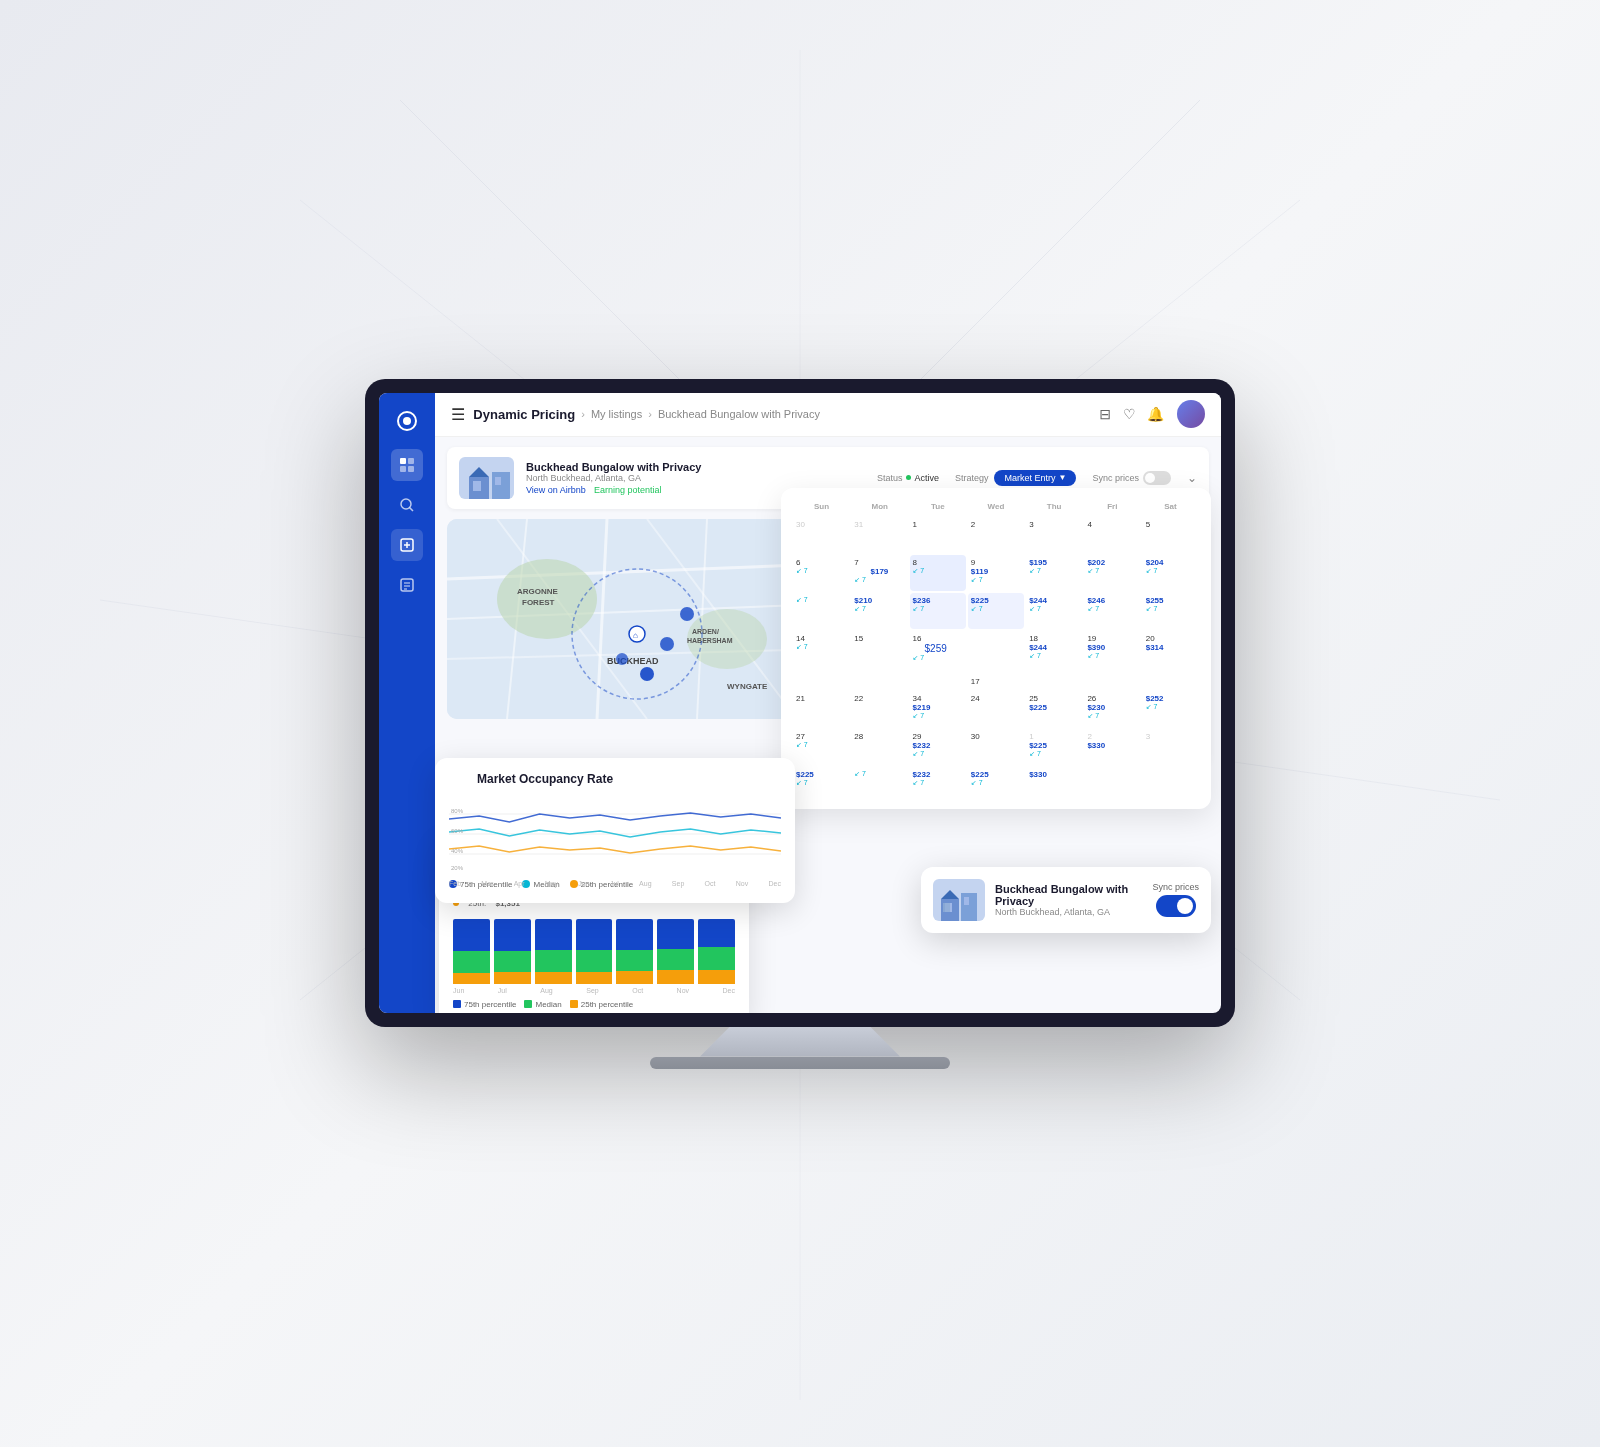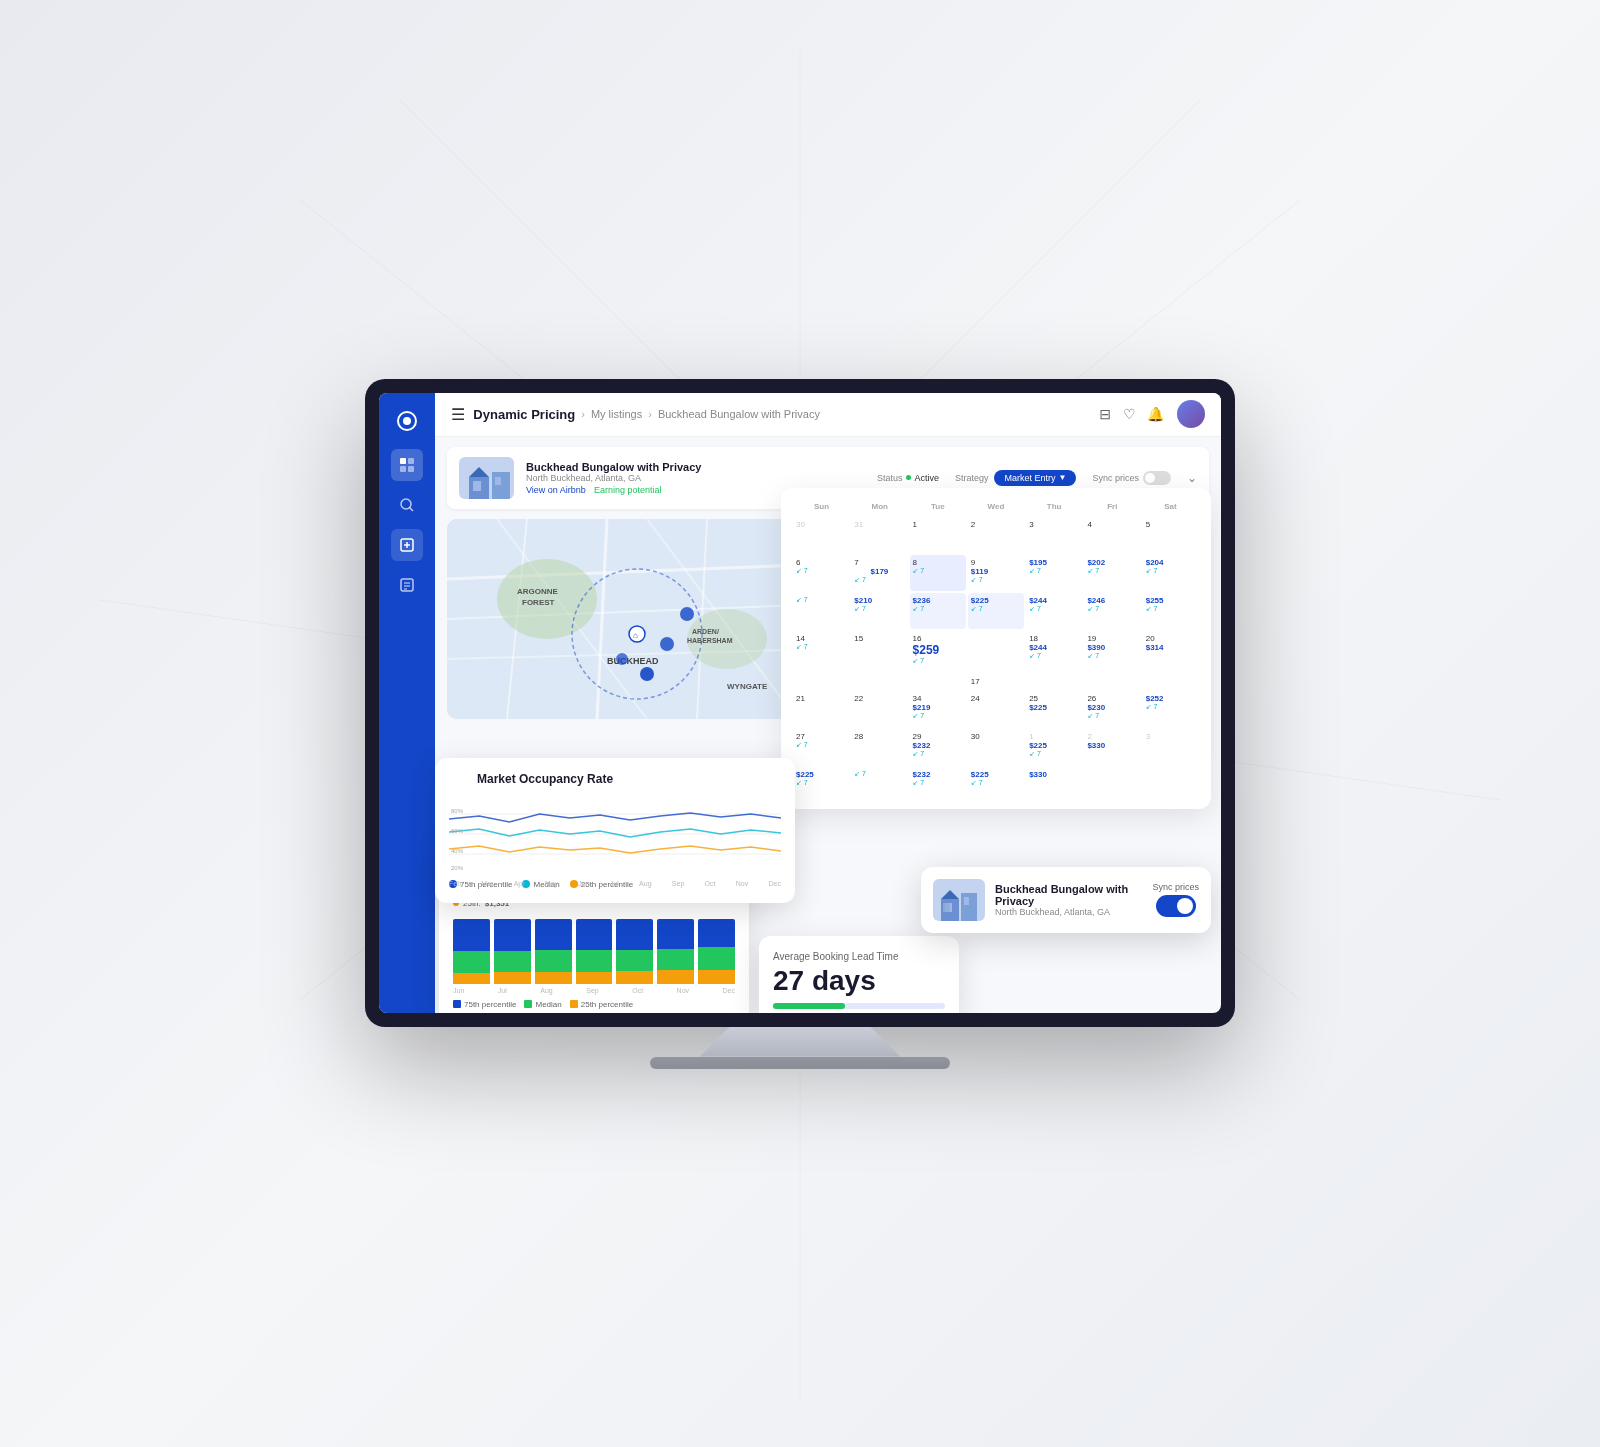--- a/index.html
+++ b/index.html
@@ -549,21 +549,21 @@
               <div style="display:flex;align-items:center;gap:4px;margin-top:2px;">
                 <div style="width:6px;height:6px;border-radius:50%;background:#1346c8;"></div>
                 <span>75th: </span>
                   <span style="font-weight:600;">$3,478</span>
               </div>
               <div style="display:flex;align-items:center;gap:4px;margin-top:1px;">
                 <div style="width:6px;height:6px;border-radius:50%;background:#22c55e;"></div>
                 <span>Median: </span>
                   <span style="font-weight:600;">$2,301</span>
               </div>
-              <div style="display:flex;align-items:center;gap:4px;margin-top:1px;">
+              <div style="display:flex;align-items:center;gap:4px;margin-top:1px;justify-content:space-between;">
                 <div style="width:6px;height:6px;border-radius:50%;background:#f59e0b;"></div>
                 <span>25th: </span>
                   <span style="font-weight:600;">$1,351</span>
               </div>
             </div>
           </div>
 
           <div style="height:70px;display:flex;align-items:flex-end;gap:4px;">
 
             <div style="flex:1;display:flex;flex-direction:column;align-items:stretch;">
@@ -636,27 +636,20 @@
               <div style="width:8px;height:8px;background:#22c55e;border-radius:1px;"></div>
               <span style="font-size:8px;color:#666;">Median</span>
             </div>
             <div style="display:flex;align-items:center;gap:3px;">
               <div style="width:8px;height:8px;background:#f59e0b;border-radius:1px;"></div>
               <span style="font-size:8px;color:#666;">25th percentile</span>
             </div>
           </div>
         </div>
 
-        <div style="position:absolute;left:380px;bottom:-10px;width:200px;background:white;border-radius:12px;padding:14px;box-shadow:0 8px 30px rgba(0,0,0,0.13);z-index:21;">
-          <div style="font-size:10px;color:#666;line-height:1.3;margin-bottom:4px;">Average Booking Lead Time</div>
-          <div style="font-size:28px;font-weight:700;color:#1a1a2e;line-height:1;">27 days</div>
-          <div style="height:6px;background:#e0e7ff;border-radius:3px;margin-top:8px;">
-            <div style="height:100%;width:42%;background:#22c55e;border-radius:3px;"></div>
-          </div>
-        </div>
 
         <div style="position:absolute;right:10px;bottom:80px;width:290px;background:white;border-radius:12px;padding:12px;box-shadow:0 8px 32px rgba(0,0,0,0.16);z-index:22;display:flex;align-items:center;gap:10px;">
           <div style="width:52px;height:42px;border-radius:6px;overflow:hidden;flex-shrink:0;">
             <svg width="52" height="42" viewBox="0 0 52 42">
               <rect width="52" height="42" fill="#c4d4f0"></rect>
               <rect x="8" y="20" width="18" height="22" fill="#6b8fd0"></rect>
               <rect x="12" y="24" width="7" height="9" fill="#a0b8e8"></rect>
               <polygon points="8,20 17,11 26,20" fill="#3a6ab5"></polygon>
               <rect x="28" y="14" width="16" height="28" fill="#7ba0d8"></rect>
               <rect x="31" y="18" width="5" height="8" fill="#a0b8e8"></rect>
@@ -781,21 +774,21 @@
           <div style="display:grid;grid-template-columns:repeat(7,1fr);gap:2px;margin-bottom:2px;">
             <div style="padding:3px;min-height:36px;border-radius:4px;">
               <div style="font-size:8px;color:#333;">14</div>
               <div style="font-size:7px;color:#06b6d4;">↙ 7</div>
             </div>
             <div style="padding:3px;min-height:36px;border-radius:4px;">
               <div style="font-size:8px;color:#333;">15</div>
             </div>
             <div style="padding:3px;min-height:36px;border-radius:4px;">
               <div style="font-size:8px;color:#333;">16</div>
-              <div style="font-size:12px;color:#1346c8;font-weight:700;">$259</div>
+              <div style="font-size:10px;color:#1346c8;font-weight:400;margin-left:12px;">$259</div>
               <div style="font-size:7px;color:#06b6d4;">↙ 7</div>
             </div>
             <div style="padding:3px;min-height:36px;border-radius:4px;">
               <div style="font-size:8px;color:#333;margin-top:43px;">17</div>
             </div>
             <div style="padding:3px;min-height:36px;border-radius:4px;">
               <div style="font-size:8px;color:#333;">18</div>
               <div style="font-size:8px;color:#1346c8;font-weight:600;">$244</div>
               <div style="font-size:7px;color:#06b6d4;">↙ 7</div>
             </div>

